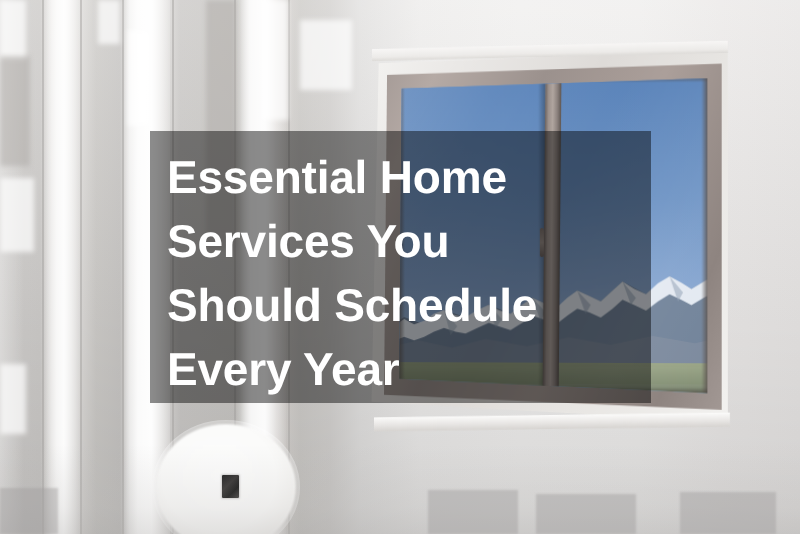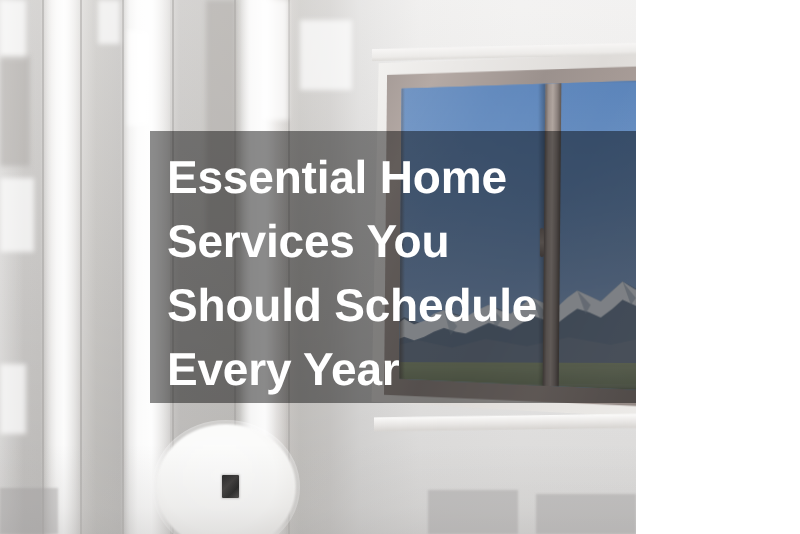--- a/index.html
+++ b/index.html
@@ -7,21 +7,21 @@
     padding: 0;
     background: #ffffff;
   }
   body {
     font-family: "Liberation Sans", sans-serif;
   }
 
   
   #stage {
     position: relative;
-    width: 636px;
+    width: 800px;
     height: 534px;
     overflow: hidden;
     background: #15803d;
   }
 
   
   .wall {
     position: absolute;
     inset: 0;
     background:

